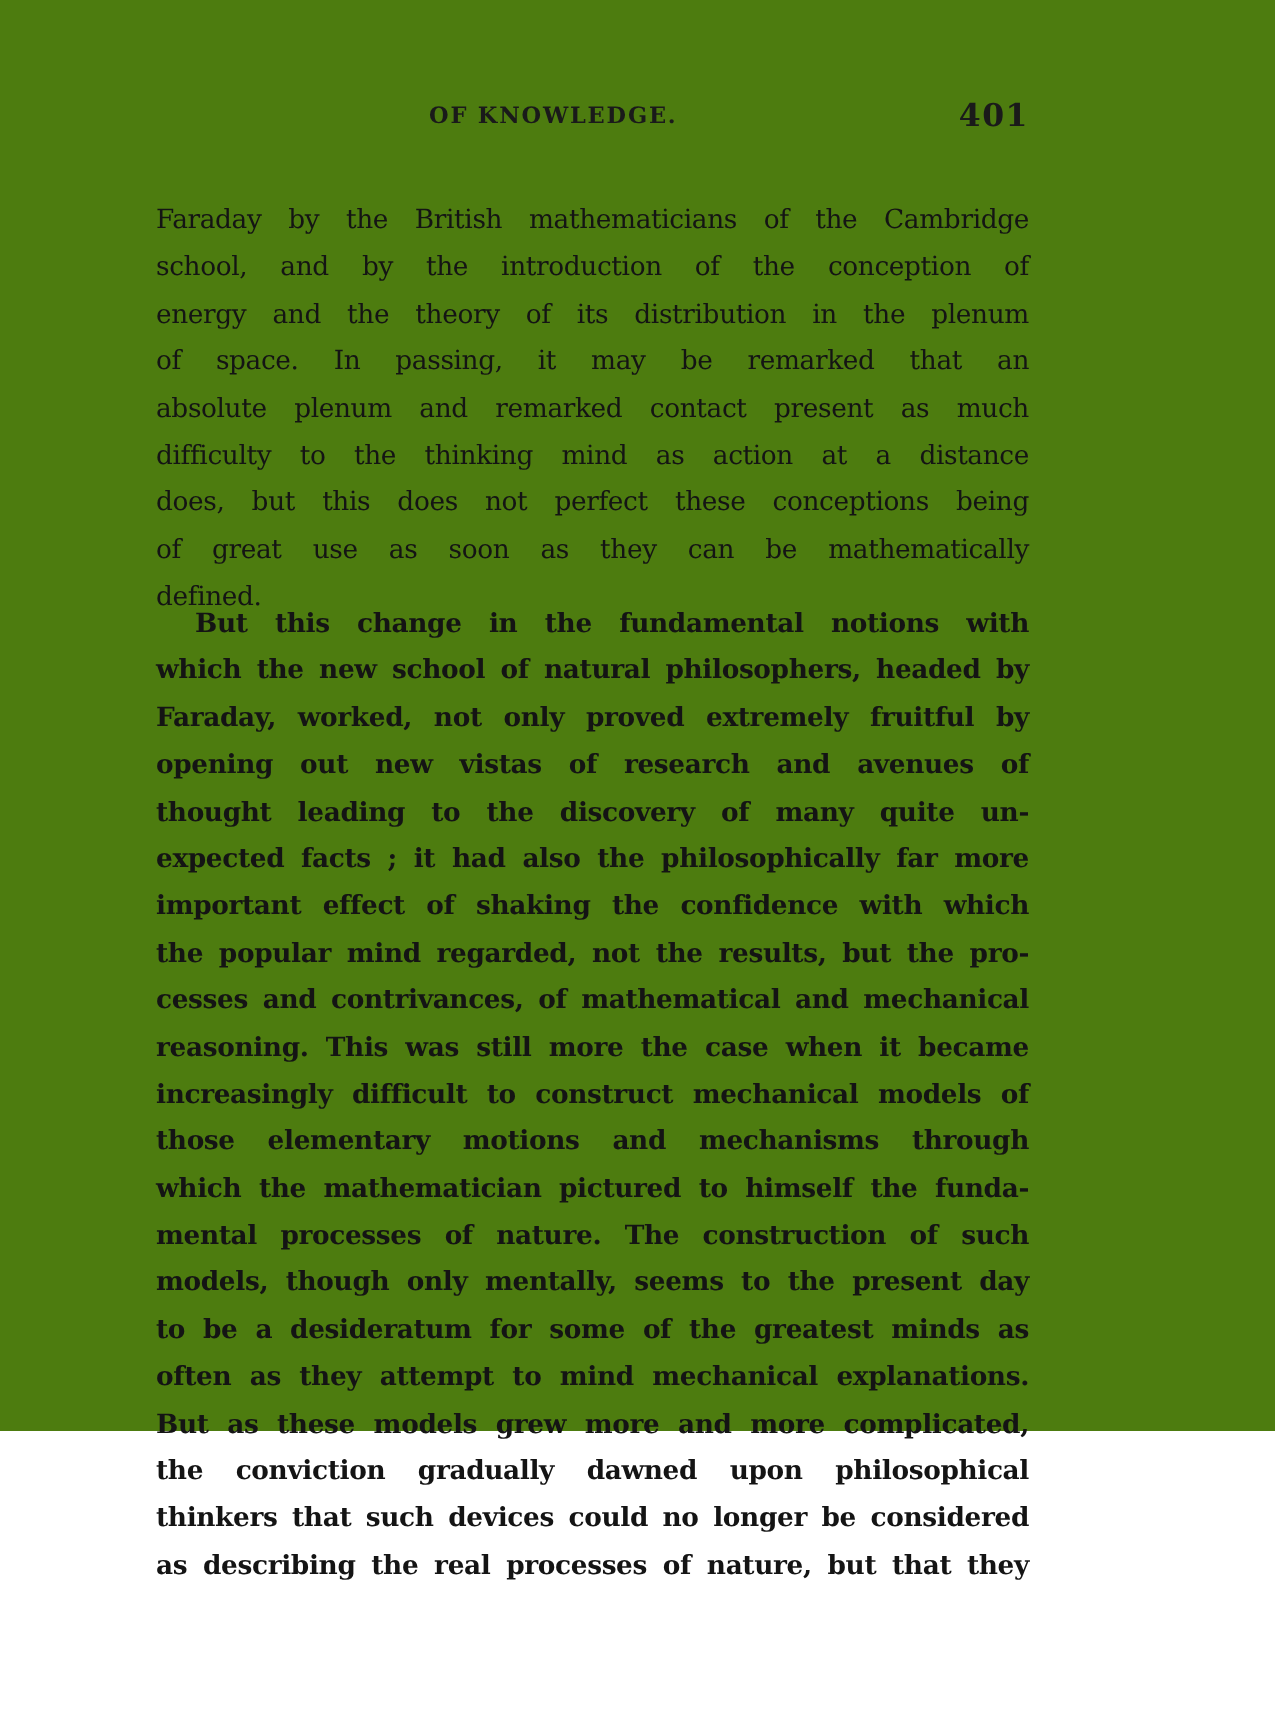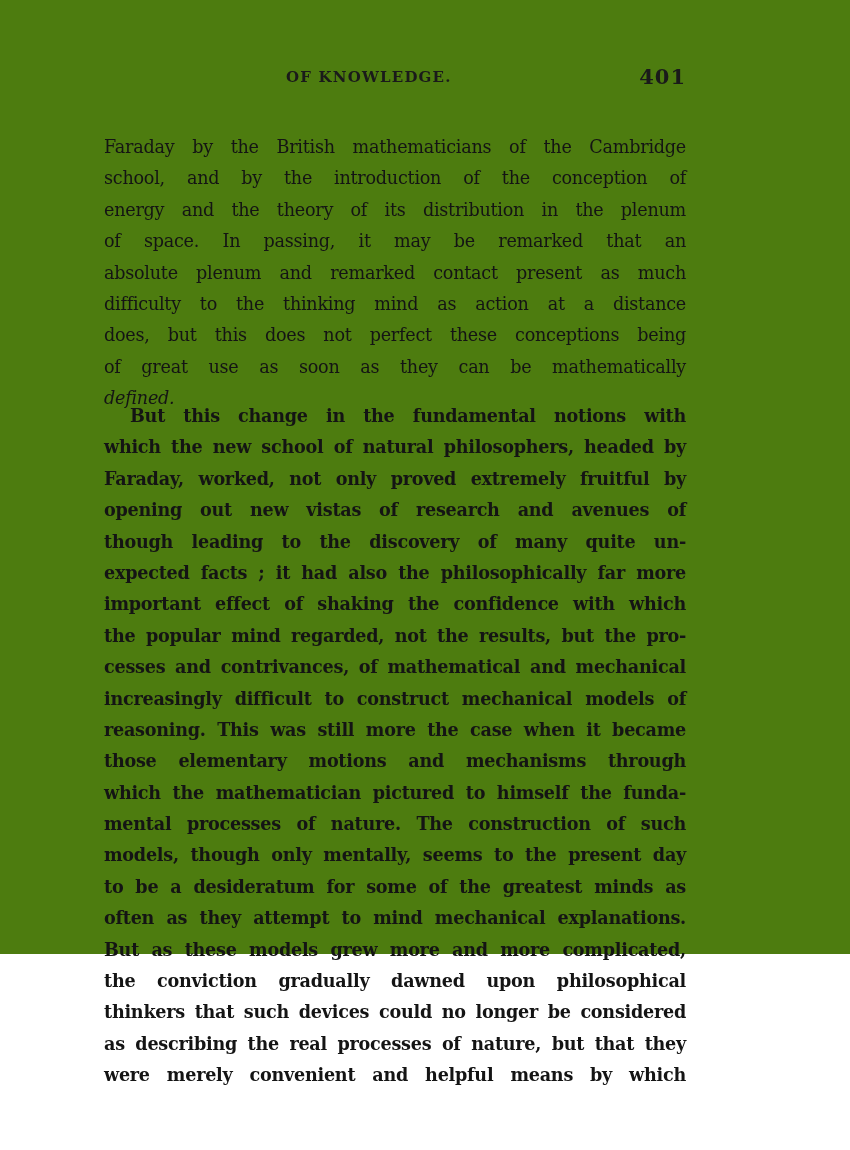--- a/index.html
+++ b/index.html
@@ -60,21 +60,20 @@
     display: block;
     height: 31.4px;
     line-height: 31.4px;
     white-space: nowrap;
     text-align: justify;
     text-align-last: justify;
     letter-spacing: -0.25px;
   }
   .line.last {
     text-align-last: left;
-    font-style: italic;
   }
   .line.indent {
     padding-left: 26px;
   }
   #para-1 { top: 132px; }
   #para-2 { top: 400px; font-weight: bold; }
 </style>
 </head>
 <body>
 
@@ -95,33 +94,32 @@
     <span class="line">does, but this does not perfect these conceptions being</span>
     <span class="line">of great use as soon as they can be mathematically</span>
     <span class="line last">defined.</span>
   </div>
 
   <div class="body-text" id="para-2">
     <span class="line indent">But this change in the fundamental notions with</span>
     <span class="line">which the new school of natural philosophers, headed by</span>
     <span class="line">Faraday, worked, not only proved extremely fruitful by</span>
     <span class="line">opening out new vistas of research and avenues of</span>
-    <span class="line">though leading to the discovery of many quite un-</span>
+    <span class="line">thought leading to the discovery of many quite un-</span>
     <span class="line">expected facts ; it had also the philosophically far more</span>
     <span class="line">important effect of shaking the confidence with which</span>
     <span class="line">the popular mind regarded, not the results, but the pro-</span>
     <span class="line">cesses and contrivances, of mathematical and mechanical</span>
+    <span class="line">reasoning.  This was still more the case when it became</span>
     <span class="line">increasingly difficult to construct mechanical models of</span>
-    <span class="line">reasoning.  This was still more the case when it became</span>
     <span class="line">those elementary motions and mechanisms through</span>
     <span class="line">which the mathematician pictured to himself the funda-</span>
     <span class="line">mental processes of nature.  The construction of such</span>
     <span class="line">models, though only mentally, seems to the present day</span>
     <span class="line">to be a desideratum for some of the greatest minds as</span>
     <span class="line">often as they attempt to mind mechanical explanations.</span>
     <span class="line">But as these models grew more and more complicated,</span>
     <span class="line">the conviction gradually dawned upon philosophical</span>
     <span class="line">thinkers that such devices could no longer be considered</span>
     <span class="line">as describing the real processes of nature, but that they</span>
-    <span class="line">were merely convenient and helpful means by which</span>
   </div>
 
 </div>
 
 </body></html>

